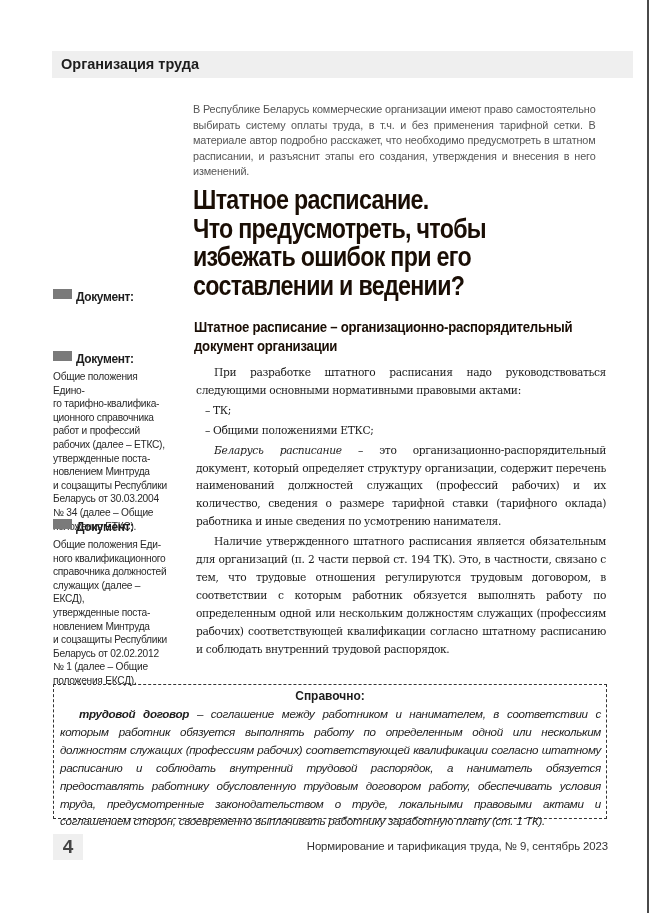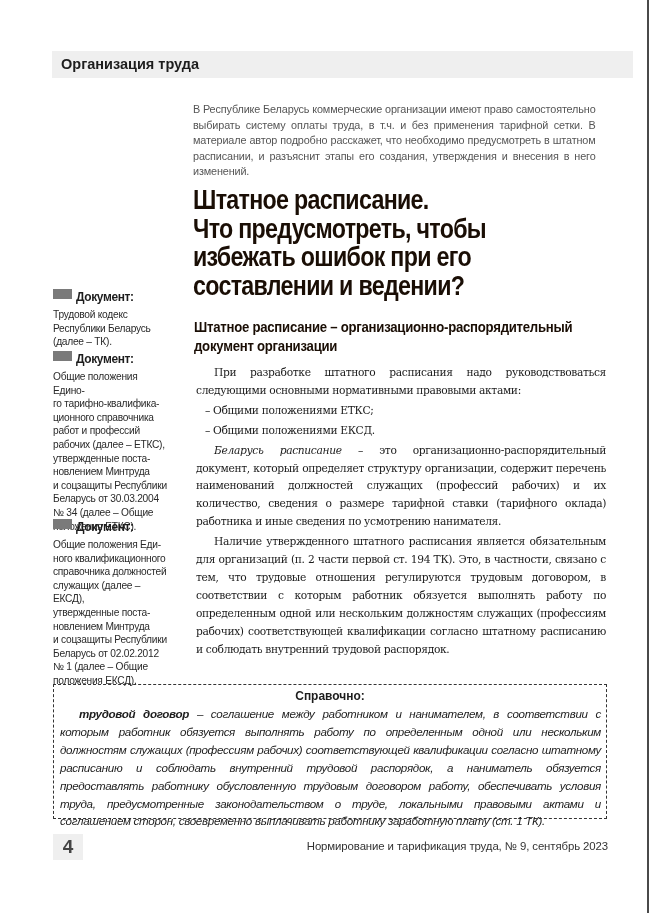--- a/index.html
+++ b/index.html
@@ -91,23 +91,20 @@
 Что предусмотреть, чтобы
 избежать ошибок при его
 составлении и ведении?</h1>
 
 <div class="sidebar">
   <div class="doc-block" style="top:289px;">
     <div class="doc-head">
       <span class="doc-marker"></span>
       <span class="doc-label">Документ:</span>
     </div>
-    <div class="doc-text">Трудовой кодекс
-Республики Беларусь
-(далее – ТК).</div>
   </div>
   <div class="doc-block" style="top:351px;">
     <div class="doc-head">
       <span class="doc-marker"></span>
       <span class="doc-label">Документ:</span>
     </div>
     <div class="doc-text">Общие положения Едино-
 го тарифно-квалифика-
 ционного справочника
 работ и профессий
@@ -135,22 +132,22 @@
 № 1 (далее – Общие
 положения ЕКСД).</div>
   </div>
 </div>
 
 <h2 class="sub-heading" style="margin:0;">Штатное расписание – организационно-распорядительный
 документ организации</h2>
 
 <div class="body-text">
   <p>При разработке штатного расписания надо руководствоваться следующими основными нормативными правовыми актами:</p>
+  <p class="li">– ТК;</p>
   <p class="li">– Общими положениями ЕТКС;</p>
-  <p class="li">– Общими положениями ЕКСД.</p>
   <p><em>Беларусь расписание</em><span> – это организационно-распорядительный документ, который определяет структуру организации, содержит перечень наименований должностей служащих (профессий рабочих) и их количество, сведения о размере тарифной ставки (тарифного оклада) работника и иные сведения по усмотрению нанимателя.</span></p>
   <p>Наличие утвержденного штатного расписания является обязательным для организаций (п. 2 части первой ст. 194 ТК). Это, в частности, связано с тем, что трудовые отношения регулируются трудовым договором, в соответствии с которым работник обязуется выполнять работу по определенным одной или нескольким должностям служащих (профессиям рабочих) соответствующей квалификации согласно штатному расписанию и соблюдать внутренний трудовой распорядок.</p>
 </div>
 
 <div class="ref-box">
   <div class="ref-title">Справочно:</div>
   <div class="ref-text"><b>трудовой договор</b><span> – соглашение между работником и нанимателем, в соответствии с которым работник обязуется выполнять работу по определенным одной или нескольким должностям служащих (профессиям рабочих) соответствующей квалификации согласно штатному расписанию и соблюдать внутренний трудовой распорядок, а наниматель обязуется предоставлять работнику обусловленную трудовым договором работу, обеспечивать условия труда, предусмотренные законодательством о труде, локальными правовыми актами и соглашением сторон, своевременно выплачивать работнику заработную плату (ст. 1 ТК).</span></div>
 </div>
 
 <div class="page-num-box">

